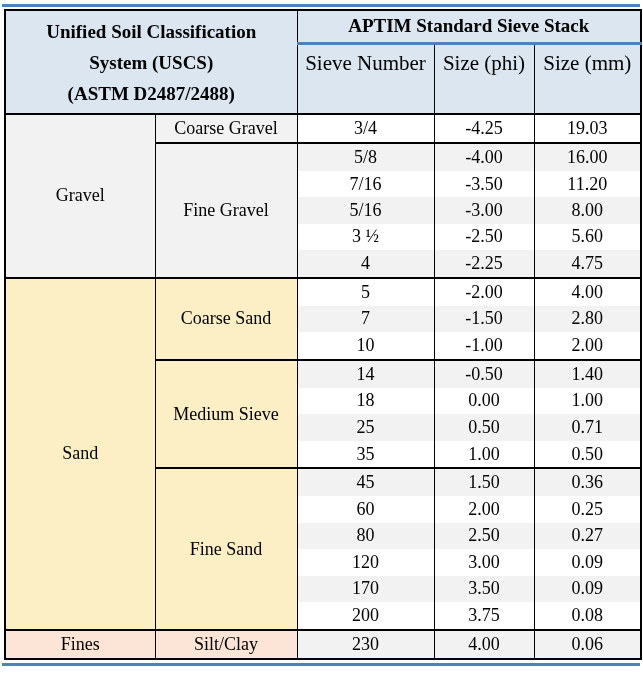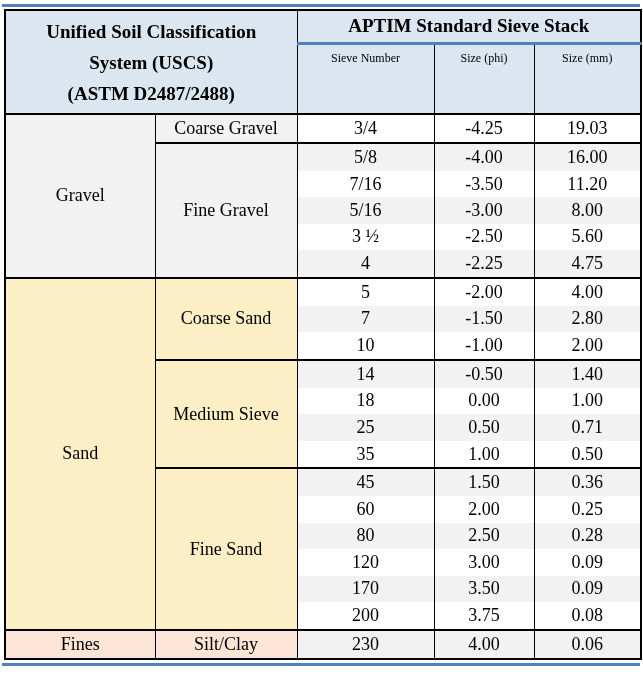--- a/index.html
+++ b/index.html
@@ -48,21 +48,21 @@
   .hdr-cell {
     background: var(--header-bg, #DCE6F1);
     font-weight: bold;
     font-size: 19px;
   }
   .uscs-cell { line-height: 31px; }
   .aptim-cell { border-bottom: 3px solid var(--accent, #4F81BD); height: 33px; }
   tr.sub-header th {
     background: var(--header-bg, #DCE6F1);
     font-weight: normal;
-    font-size: 12px;
+    font-size: 21px;
     vertical-align: top;
     padding-top: 6px;
     border-bottom: 2px solid var(--border, #000);
     height: 71px;
   }
   
   td.label { font-size: 18px; margin-top: 37px; }
   .group-gravel { background: var(--gravel-bg, #F2F2F2); }
   .group-sand   { background: var(--sand-bg,   #FCEFC6); }
   .group-fines  { background: var(--fines-bg,  #FCE4D6); }
@@ -181,21 +181,21 @@
           <td class="data">0.36</td>
         </tr>
         <tr>
           <td class="data">60</td>
           <td class="data">2.00</td>
           <td class="data">0.25</td>
         </tr>
         <tr class="band">
           <td class="data">80</td>
           <td class="data">2.50</td>
-          <td class="data">0.28</td>
+          <td class="data">0.27</td>
         </tr>
         <tr>
           <td class="data">120</td>
           <td class="data">3.00</td>
           <td class="data">0.09</td>
         </tr>
         <tr class="band">
           <td class="data">170</td>
           <td class="data">3.50</td>
           <td class="data">0.09</td>

